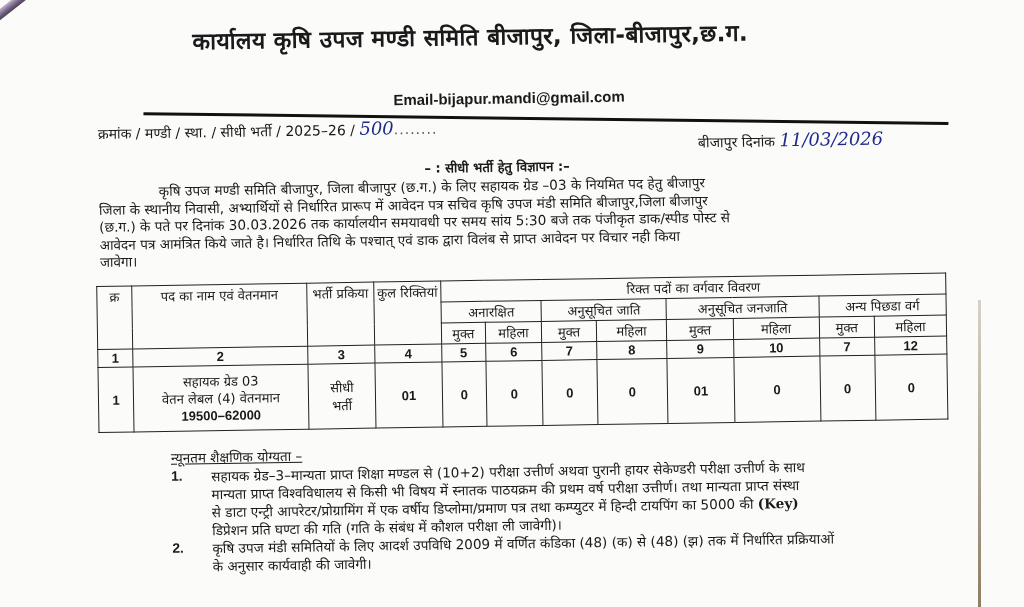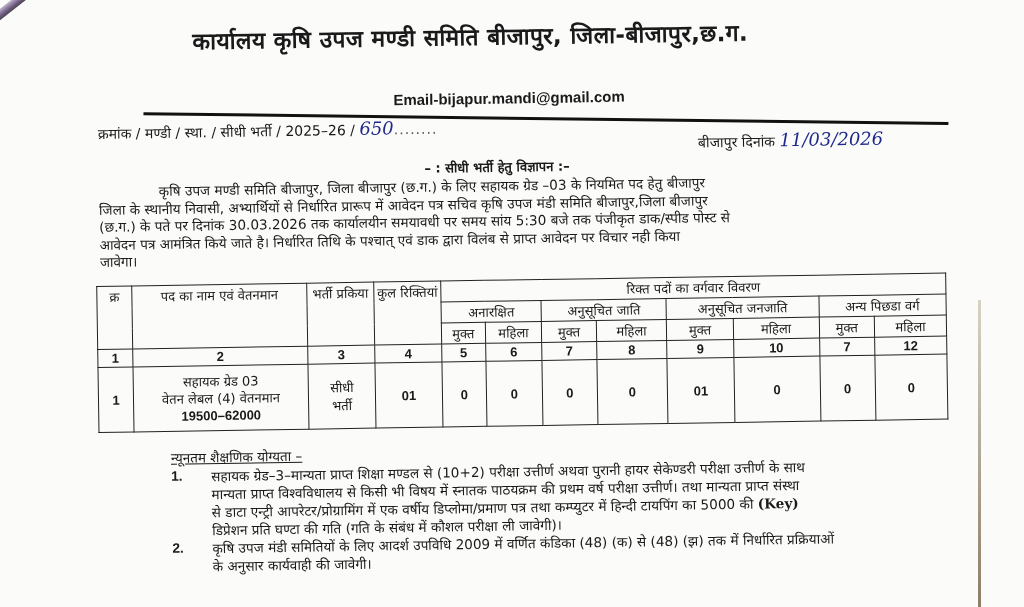--- a/index.html
+++ b/index.html
@@ -86,21 +86,21 @@
   <div class="pen-stroke"></div>
   <div class="right-edge"></div>
 
   <div class="content">
     <div class="title">कार्यालय कृषि उपज मण्डी समिति बीजापुर, जिला-बीजापुर,छ.ग.</div>
     <div class="email">Email-bijapur.mandi@gmail.com</div>
     <div class="rule"></div>
 
     <div class="ref">
       <span>क्रमांक / मण्डी / स्था. / सीधी भर्ती / 2025–26 /</span>
-      <span class="hand">650</span><span class="dots">........</span>
+      <span class="hand">500</span><span class="dots">........</span>
     </div>
 
     <div class="dateline">
       <span>बीजापुर दिनांक</span>
       <span class="hand">11/03/2026</span>
     </div>
 
     <div class="subject">– : सीधी भर्ती हेतु विज्ञापन :–</div>
 
     <div class="para">

